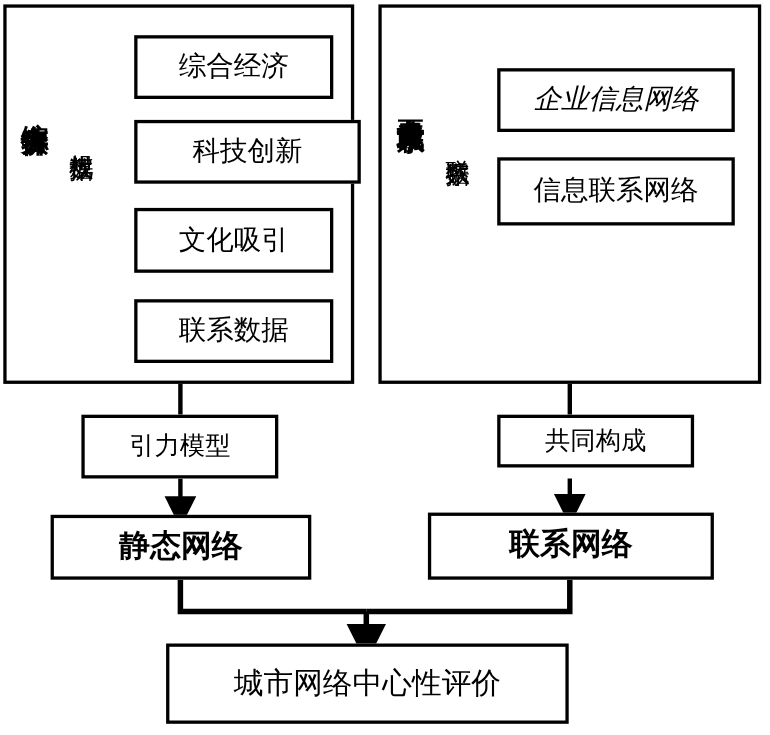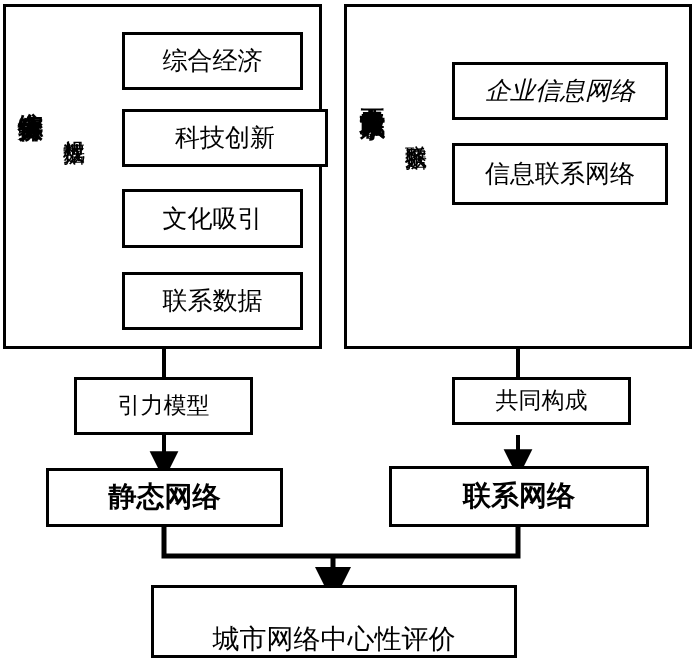--- a/index.html
+++ b/index.html
@@ -72,21 +72,20 @@
     font-size: 23px;
     font-weight: normal;
   }
   .result-node {
     font-size: 28px;
     font-weight: bold;
   }
   .final-node {
     font-size: 27px;
     font-weight: normal;
-    align-items: flex-end;
   }
 </style>
 </head>
 <body>
 
 <div id="diagram-root">
 
   <svg id="svg-layer" viewBox="0 0 700 668" xmlns="http://www.w3.org/2000/svg">
     <defs>
       <marker id="arrowhead" markerWidth="8" markerHeight="8" refX="3.2" refY="4" orient="auto" markerUnits="strokeWidth">

